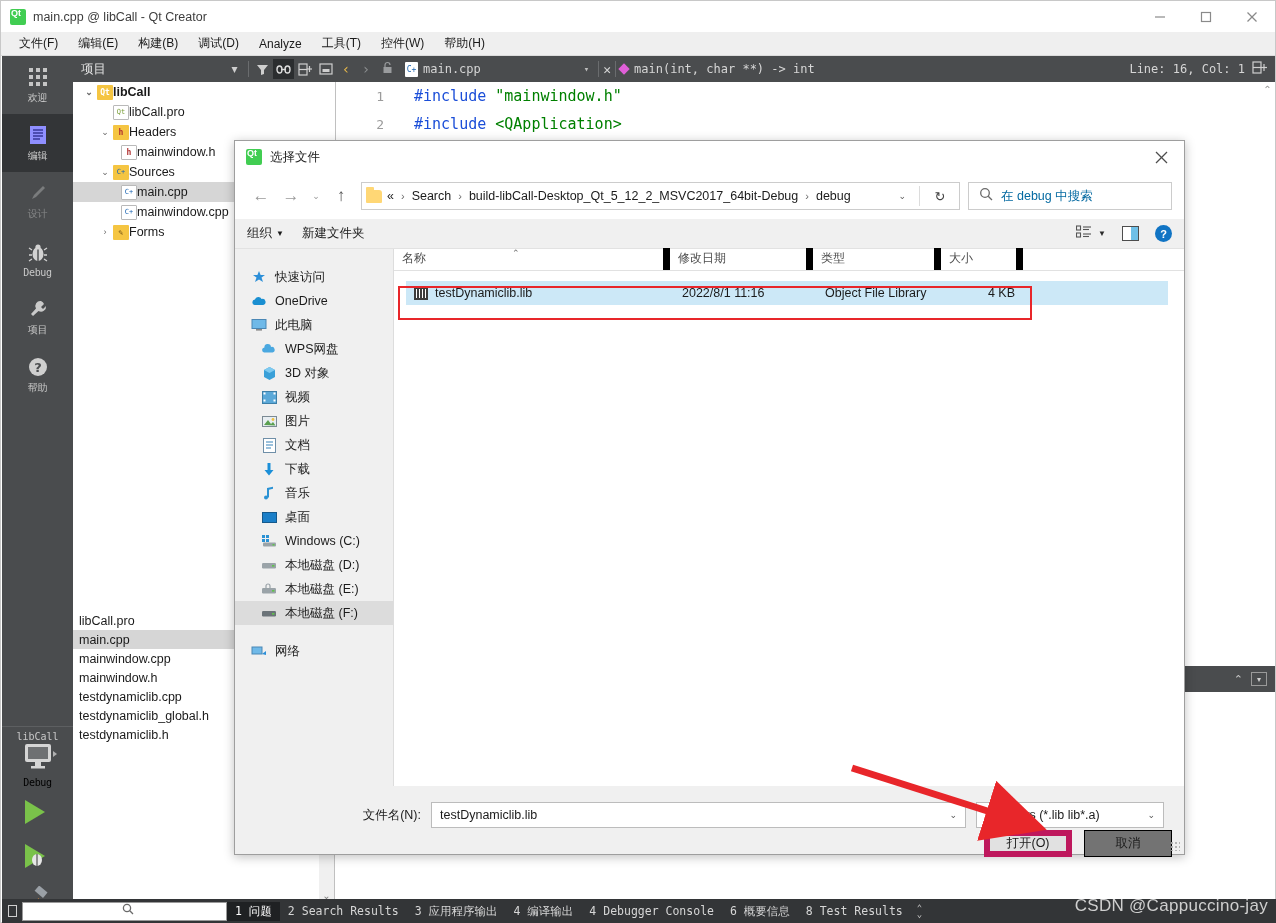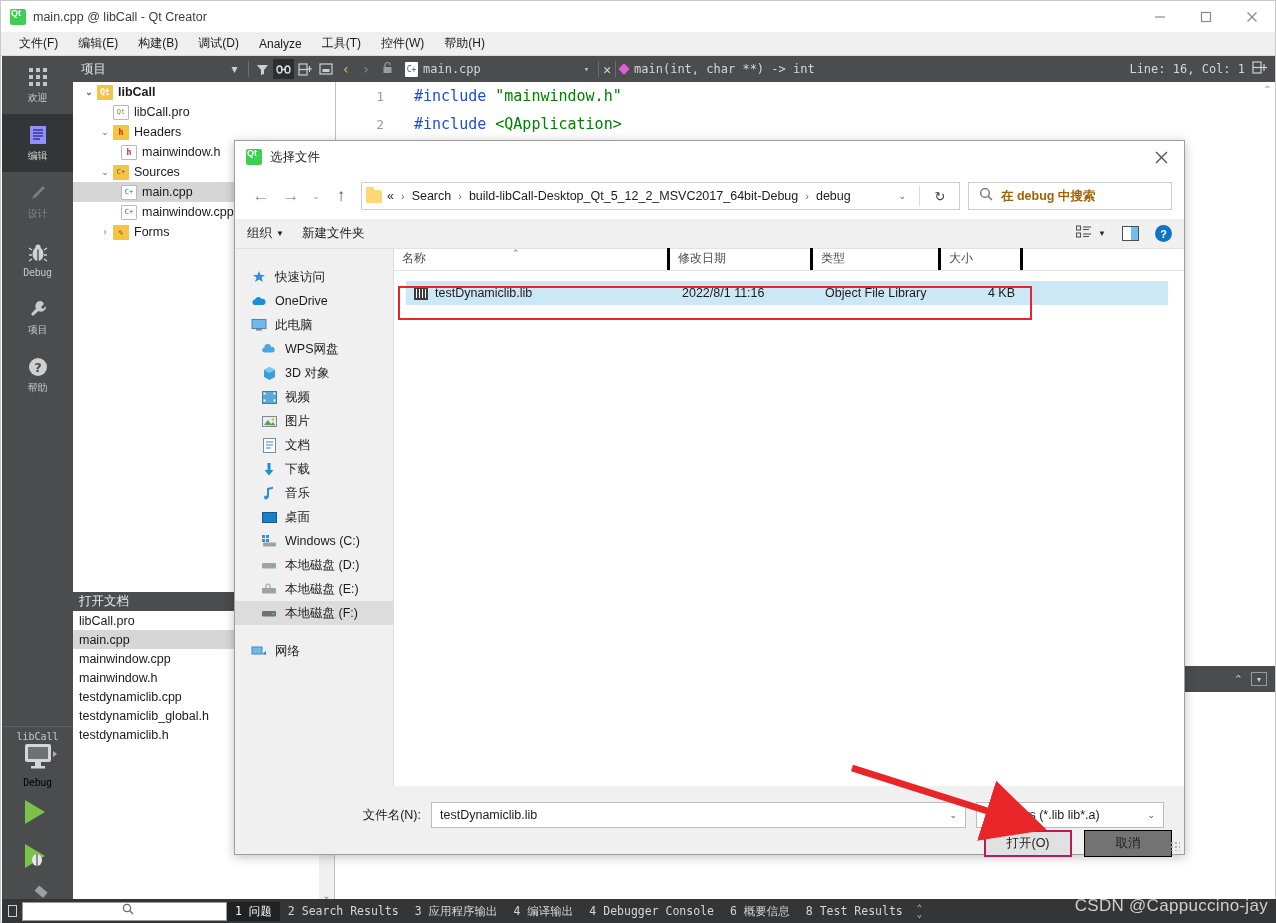--- a/index.html
+++ b/index.html
@@ -70,21 +70,21 @@
              color:#cfcfcf; font-size:12px; }
   .hdr-ico.on { background:#2b2d2f; }
   .tree-body {
     position:absolute; left:72px; top:81px; width:263px; height:510px;
     background:#ffffff; border-right:1px solid #c0c0c0; overflow:hidden;
   }
   .tnode { height:20px; display:flex; align-items:center; font-size:12.5px; color:#1a1a1a; }
   .tnode.sel { background:#d6d6d6; }
   .tnode.bold { font-weight:bold; }
   .twist { width:16px; text-align:center; color:#666; font-size:9px; flex:none; }
-  .ticon { width:16px; height:15px; margin-right:5px; flex:none; border-radius:1px;
+  .ticon { width:16px; height:15px; flex:none; border-radius:1px;
            font-size:8px; color:#fff; display:flex; align-items:center; justify-content:center;
            font-family:"DejaVu Sans Mono", monospace; }
 
   .opendocs-header {
     position:absolute; left:72px; top:591px; width:263px; height:19px;
     background:#4a4c4e; color:#eaeaea; font-size:12.5px;
     display:flex; align-items:center; padding-left:6px;
   }
   .opendocs {
     position:absolute; left:72px; top:610px; width:263px; height:242px;
@@ -181,21 +181,21 @@
                        background:#ffd775; border-radius:1px 1px 0 0; }
   .crumb { font-size:12.5px; color:#1b1b1b; }
   .crumb-sep { font-size:11px; color:#6b6b6b; padding:0 2px; }
   .addr-chevron { margin-left:auto; color:#5d5d5d; font-size:9px; padding:0 8px; }
   .addr-divider { width:1px; height:20px; background:#dcdcdc; }
   .refresh { width:30px; text-align:center; color:#444; font-size:13px; }
   .searchbox {
     width:204px; height:28px; background:#fff; border:1px solid #cccccc;
     display:flex; align-items:center; gap:8px; padding-left:10px; margin-left:6px;
   }
-  .search-ph { font-size:12.5px; color:#a16207;font-weight:bold; }
+  .search-ph { font-size:12.5px; color:#0369a1; }
 
   .dlg-toolbar {
     height:30px; background:#f0f0f0; display:flex; align-items:center; padding:0 12px; gap:18px;
     border-bottom:1px solid #e2e2e2;
   }
   .tb-link { font-size:12.5px; color:#1b1b1b; display:flex; align-items:center; gap:4px; }
   .tb-right { margin-left:auto; display:flex; align-items:center; gap:16px; }
   .help-circle { width:17px; height:17px; border-radius:50%; background:#1074c4; color:#fff;
                  font-size:11px; font-weight:bold; display:flex; align-items:center; justify-content:center; }
   .view-ic { width:17px; height:15px; border:1.5px solid #4d4d4d; display:flex; }
@@ -206,21 +206,21 @@
     width:158px; height:537px; background:#f0f0f0; padding-top:16px; overflow:hidden;
   }
   .place { height:24px; display:flex; align-items:center; gap:8px; font-size:12.5px; color:#1b1b1b; padding-left:16px; }
   .place.indent { padding-left:26px; }
   .place.sel { background:#dcdcdc; }
   .pl-ic { width:16px; height:16px; flex:none; display:flex; align-items:center; justify-content:center; }
 
   .filepane { flex:1; background:#fff; border-left:1px solid #dddddd; position:relative; }
   .col-head { height:22px; display:flex; align-items:flex-end; border-bottom:1px solid #e1e1e1;
               font-size:12px; color:#4d4d4d; background:#fff; position:relative; }
-  .col { padding:0 16px 3px 8px; border-right:3px solid #000000; height:22px;
+  .col { padding:0 16px 3px 8px; border-right:7px solid #000000; height:22px;
          display:flex; align-items:flex-end; }
   .col.num { justify-content:flex-end; padding-right:10px; }
   .sortmark { position:absolute; left:118px; top:-1px; color:#6b6b6b; font-size:9px; }
   .filerow { height:24px; display:flex; align-items:center; font-size:12.5px; color:#1b1b1b; }
   .filerow.sel { background:#cce8f7; }
   .cell { padding-left:8px; display:flex; align-items:center; gap:7px; overflow:hidden; white-space:nowrap; }
   .cell.num { justify-content:flex-end; padding-right:12px; }
   .lib-ic { width:14px; height:13px; background:#3c3c3c; position:relative; flex:none; }
   .lib-ic::after {
     content:""; position:absolute; left:1.5px; top:2px; width:11px; height:9px;
@@ -241,21 +241,21 @@
   .filter-sel {
     width:188px; height:26px; background:#fff; border:1px solid #bcbcbc; margin-left:10px;
     display:flex; align-items:center; padding-left:8px; font-size:12.5px; color:#1b1b1b;
   }
   .filter-sel .chev { margin-left:auto; padding-right:8px; color:#555; font-size:9px; }
   .btn-row { position:absolute; right:12px; top:44px; display:flex; gap:12px; }
   .dlg-btn {
     width:88px; height:27px; background:#737373; border:1px solid #000000;
     font-size:12.5px; color:#1b1b1b; display:flex; align-items:center; justify-content:center;
   }
-  .dlg-btn.primary { border:2px solid #be185d; background:#e1e1e1; }
+  .dlg-btn.primary { border:6px solid #be185d; background:#e1e1e1; }
   .grip { position:absolute; right:4px; bottom:3px; width:10px; height:10px;
           background:
             radial-gradient(#b0b0b0 40%, transparent 41%) 0 0/4px 4px repeat; opacity:.9; }
 
   .arrow-svg { position:absolute; left:0; top:0; width:1276px; height:923px; pointer-events:none; }
 </style>
 </head>
 <body>
 
 <div id="root">
@@ -467,23 +467,20 @@
         <span class="ticon" style="background:#fff;border:1px solid #b9b9b9;color:#1b64b0;font-size:7px;">C+</span>
         <span>mainwindow.cpp</span>
       </div>
       <div class="tnode" style="padding-left:24px">
         <span class="twist">›</span>
         <span class="ticon" style="background:#f5c542;color:#7a5a1a;font-size:8px;">✎</span>
         <span>Forms</span>
       </div>
     </div>
 
-    <div class="opendocs-header">
-      <span>打开文档</span>
-    </div>
     <div class="opendocs">
       <div class="doc-item">
           <span>libCall.pro</span>
         </div>
       <div class="doc-item sel">
           <span>main.cpp</span>
         </div>
       <div class="doc-item">
           <span>mainwindow.cpp</span>
         </div>

